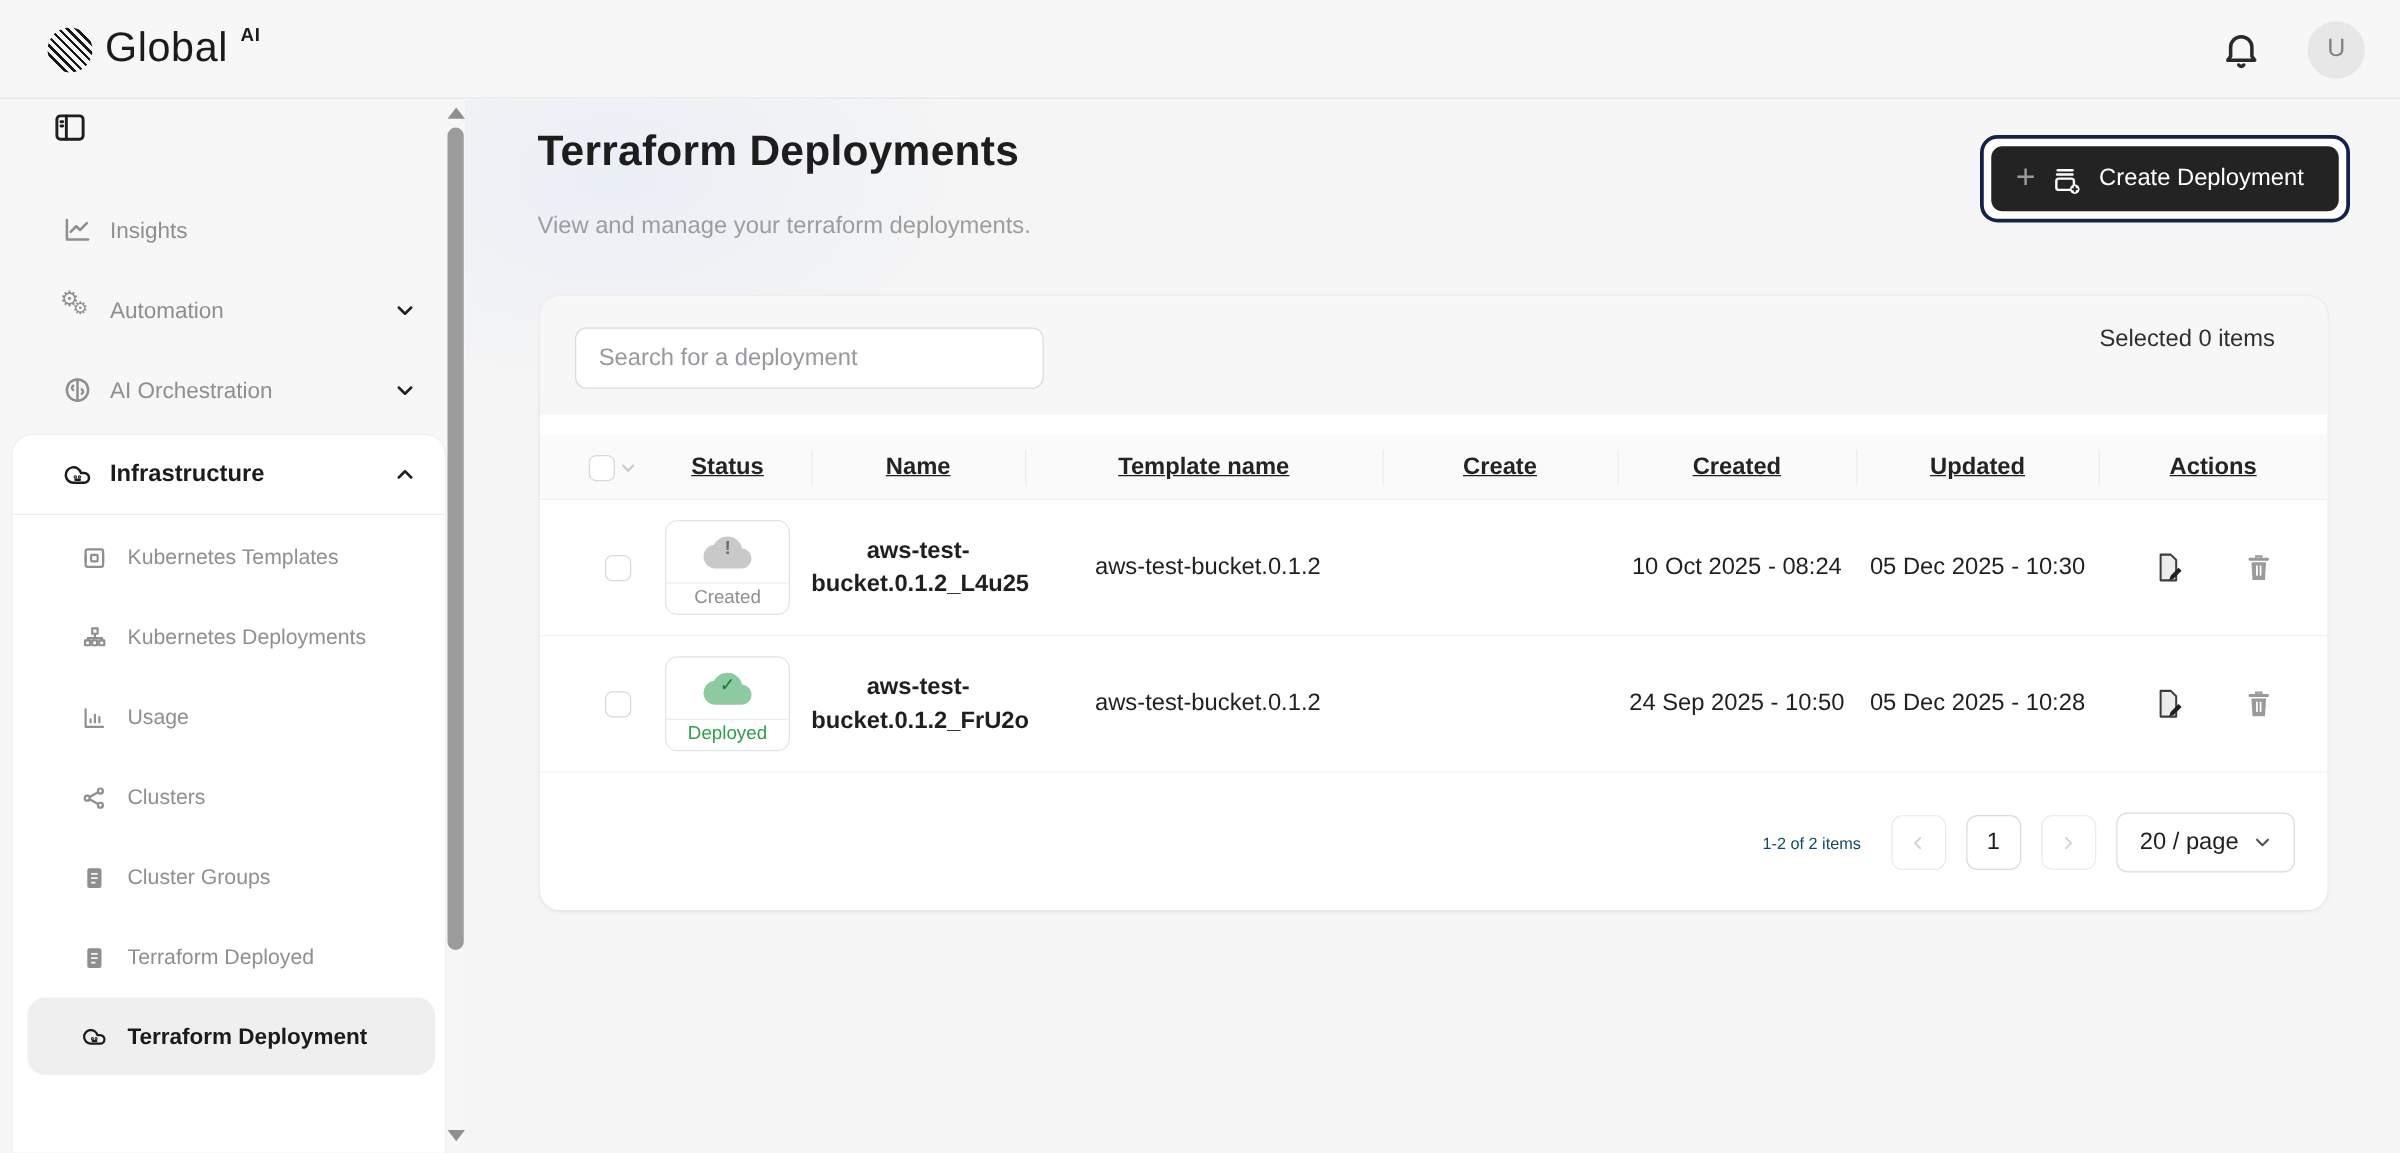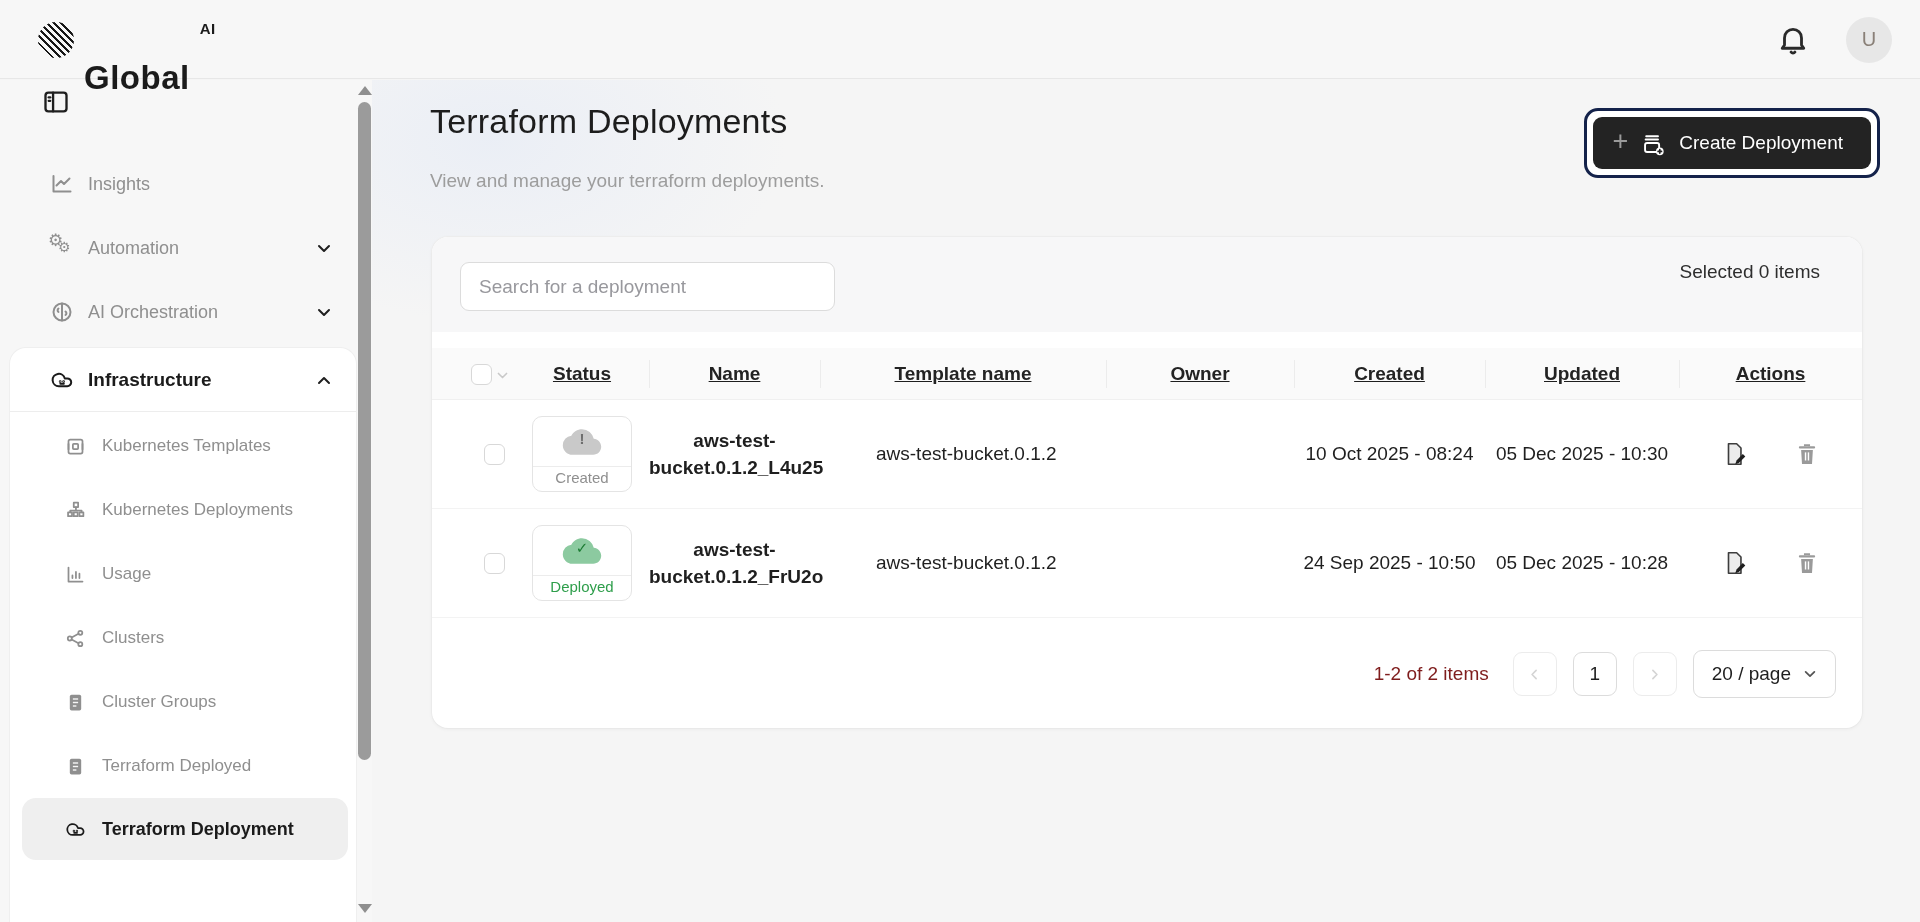--- a/index.html
+++ b/index.html
@@ -5,21 +5,21 @@
   * { margin:0; padding:0; box-sizing:border-box; }
   html,body { width:1920px; height:922px; overflow:hidden; }
   body { font-family:"Liberation Sans","DejaVu Sans",sans-serif; background:#f5f5f5; color:#1f1f1f; }
   #app { position:relative; width:1920px; height:922px; }
 
   
   .topbar { position:absolute; top:0; left:0; width:1920px; height:79px; background:#f7f7f7; border-bottom:1px solid #e7e7e7; z-index:10; }
   .logo { position:absolute; left:38px; top:20px; display:flex; align-items:flex-start; gap:10px; }
   .logo-mark { width:36px; height:36px; border-radius:50%; margin-top:2px;
     background:repeating-linear-gradient(45deg,#171717 0 2px,#f7f7f7 2px 5px); }
-  .logo-text { font-size:33px; font-weight:700; letter-spacing:.5px; color:#1b1b1b; line-height:36px;margin-top:40px; }
+  .logo-text { font-size:33px; font-weight:400; letter-spacing:.5px; color:#1b1b1b; line-height:36px; }
   .logo-sup { font-size:15px; font-weight:700; color:#1b1b1b; margin-top:0px; letter-spacing:.5px; }
   .topbar-right { position:absolute; right:28px; top:0; height:79px; display:flex; align-items:center; gap:36px; }
   .bell-btn { width:34px; height:34px; color:#2a2a2a; cursor:pointer; }
   .avatar { width:46px; height:46px; border-radius:50%; background:#e7e7e7; display:flex; align-items:center; justify-content:center;
     font-size:20px; color:#8a8078; }
 
   
   .sidebar { position:absolute; top:80px; left:0; width:372px; height:842px; background:#f7f7f7; }
   .panel-toggle { position:absolute; left:42px; top:8px; width:28px; height:28px; color:#1f1f1f; cursor:pointer; }
   .nav-top { position:absolute; top:72px; left:0; width:356px; }
@@ -41,21 +41,21 @@
   
   .side-scroll { position:absolute; top:0px; left:357px; width:15px; height:842px; }
   .scroll-up { position:absolute; top:6px; left:1px; width:0; height:0; border-left:7px solid transparent; border-right:7px solid transparent; border-bottom:9px solid #8f8f8f; cursor:pointer; }
   .scroll-thumb { position:absolute; top:22px; left:1px; width:13px; height:658px; background:#9b9b9b; border-radius:8px; cursor:pointer; }
   .scroll-down { position:absolute; top:824px; left:1px; width:0; height:0; border-left:7px solid transparent; border-right:7px solid transparent; border-top:9px solid #8f8f8f; cursor:pointer; }
 
   
   .main { position:absolute; top:80px; left:372px; width:1548px; height:842px;
     background:#f5f5f5;
     background-image:radial-gradient(420px 260px at 120px 60px, rgba(226,233,246,.55), rgba(226,233,246,0) 70%); }
-  .page-title { position:absolute; left:58px; top:22px; font-size:34px; font-weight:400; color:#1d1d1d; letter-spacing:.2px; }
+  .page-title { position:absolute; left:58px; top:22px; font-size:34px; font-weight:700; color:#1d1d1d; letter-spacing:.2px; }
   .page-subtitle { position:absolute; left:58px; top:90px; font-size:19px; color:#9d9d9d; }
   .create-ring { position:absolute; right:40px; top:28px; border:3px solid #14224a; border-radius:14px; background:#ffffff; padding:6px; cursor:pointer; }
   .create-btn { display:flex; align-items:center; gap:12px; background:#232323; color:#ffffff; border:none; border-radius:9px;
     height:52px; padding:0 28px 0 20px; font-size:19px; font-family:inherit; cursor:pointer; }
   .plus-glyph { color:#9a9a9a; font-size:27px; font-weight:300; line-height:1; margin-top:-3px; }
   .stack-icon { width:27px; height:27px; }
 
   
   .card { position:absolute; left:60px; top:157px; width:1430px; height:491px; background:#ffffff; border-radius:16px;
     box-shadow:0 1px 4px rgba(0,0,0,.05), 0 0 0 1px #f0f0f0; }
@@ -87,21 +87,21 @@
   .status-warning .status-mark { color:#6e6e6e; }
   .status-warning .status-label { color:#8f8f8f; }
   .status-success .cloud-svg path { fill:#8ccaa0; }
   .status-success .status-mark { color:#1c7c33; }
   .status-success .status-label { color:#2e9e4b; }
   .actions-cell { display:flex; align-items:center; justify-content:center; gap:46px; }
   .icon-btn { width:26px; height:26px; cursor:pointer; background:none; border:none; padding:0; }
 
   
   .pagination { position:absolute; right:26px; bottom:30px; display:flex; align-items:center; gap:16px; }
-  .page-summary { font-size:19px; color:#7f1d1d; margin-right:8px; }
+  .page-summary { font-size:13px; color:#0c4a6e; margin-right:8px; }
   .pg-btn { width:44px; height:44px; border:1px solid #ececec; border-radius:9px; background:#ffffff; display:flex; align-items:center; justify-content:center; cursor:default; }
   .pg-btn svg { width:13px; height:13px; color:#d4d4d4; }
   .pg-btn.page-num { border-color:#dcdcdc; font-size:19px; color:#1f1f1f; cursor:pointer; }
   .page-size { height:48px; border:1px solid #dcdcdc; border-radius:9px; background:#ffffff; display:flex; align-items:center; gap:12px; padding:0 18px; font-size:19px; color:#1f1f1f; cursor:pointer; }
   .page-size svg { width:14px; height:14px; color:#555555; }
 
   svg.stroked { fill:none; stroke:currentColor; stroke-width:2; stroke-linecap:round; stroke-linejoin:round; }
 </style>
 </head>
 <body>
@@ -312,21 +312,21 @@
           <span class="checkbox"></span>
           <span class="th-chev">
             <svg class="stroked" viewBox="0 0 16 16" stroke-width="1.6">
                 <polyline points="3,5.5 8,10.5 13,5.5"></polyline>
               </svg>
           </span>
         </div>
         <div class="th">Status</div>
         <div class="th sep">Name</div>
         <div class="th sep">Template name</div>
-        <div class="th sep">Owner</div>
+        <div class="th sep">Create</div>
         <div class="th sep">Created</div>
         <div class="th sep">Updated</div>
         <div class="th sep">Actions</div>
       </div>
 
       <div class="tgrid tr">
         <div class="td td-select">
           <span class="checkbox"></span>
         </div>
         <div class="td">

